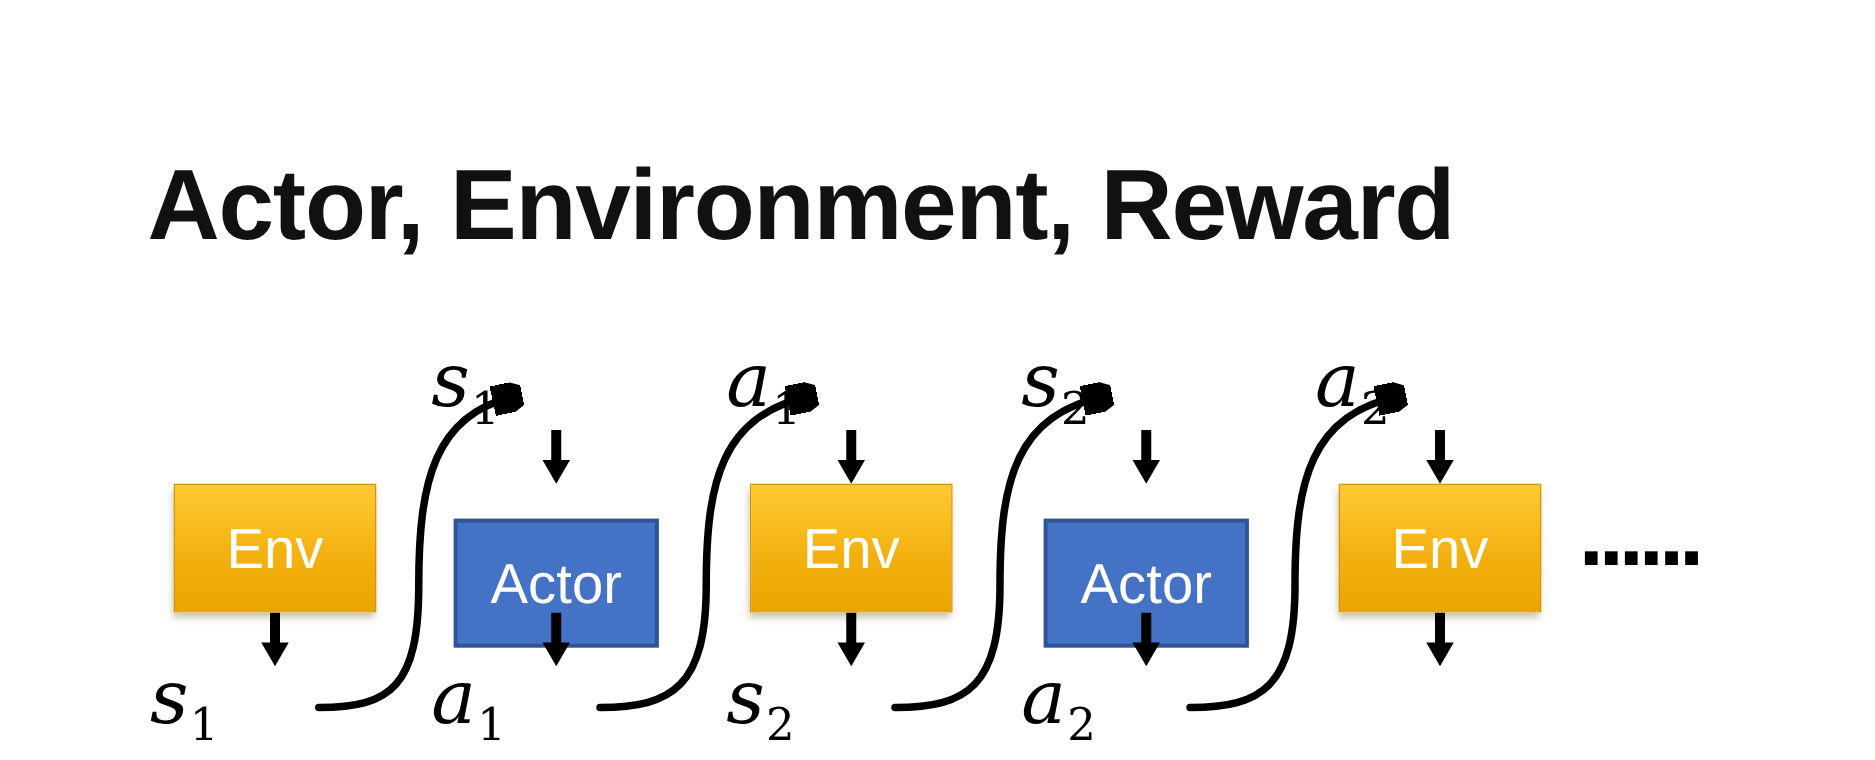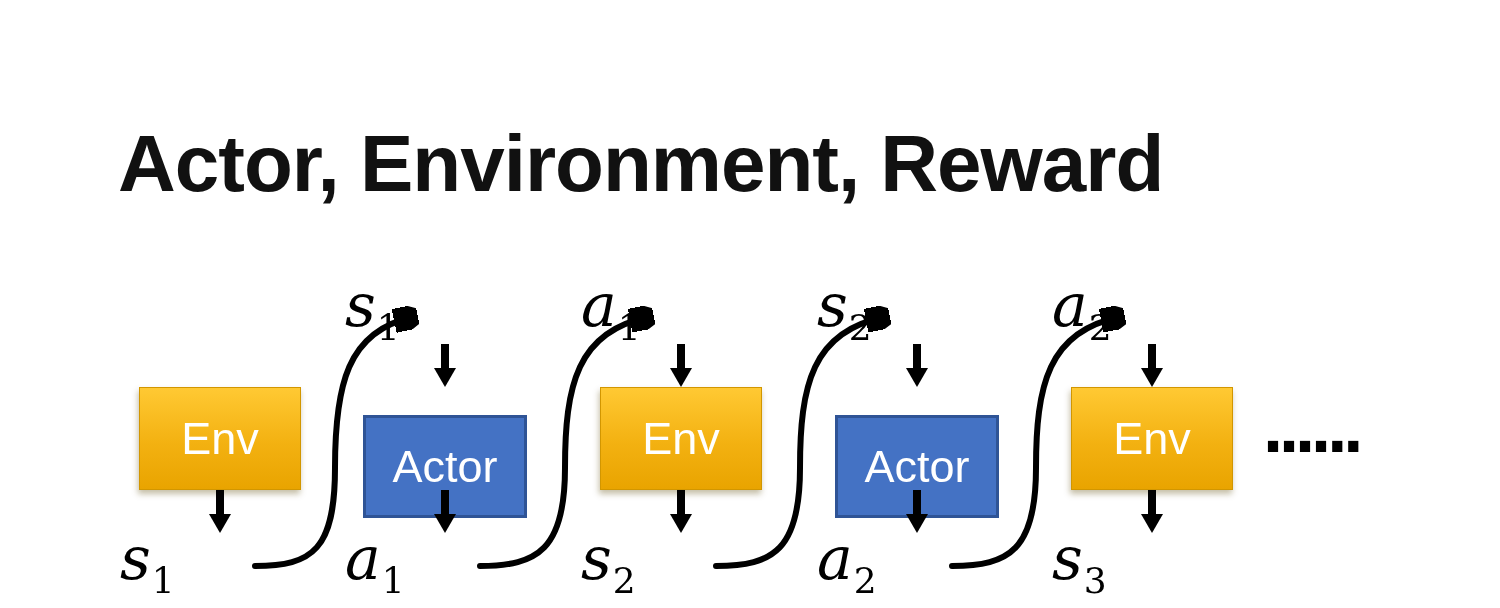--- a/index.html
+++ b/index.html
@@ -186,21 +186,20 @@
       <line x1="13" y1="0" x2="13" y2="26"></line>
       <polygon points="2,24 24,24 13,43"></polygon>
     </svg>
     <div class="box env">
       <span>Env</span>
     </div>
     <svg class="varrow bottom" width="26" height="43">
       <line x1="13" y1="0" x2="13" y2="26"></line>
       <polygon points="2,24 24,24 13,43"></polygon>
     </svg>
-    <div class="mlabel bottom"><i>s</i><sub>3</sub></div>
   </div>
 
   <div class="dots">......</div>
 
   <svg class="curves" width="1500" height="608" viewBox="0 0 1500 608">
     <defs>
       <marker id="curveHead" viewBox="0 0 10 10" refX="8" refY="5" markerWidth="4" markerHeight="4" orient="auto">
         <path d="M0,0 L10,5 L0,10 z" style="fill:var(--arrow,#000)"></path>
       </marker>
     </defs>

